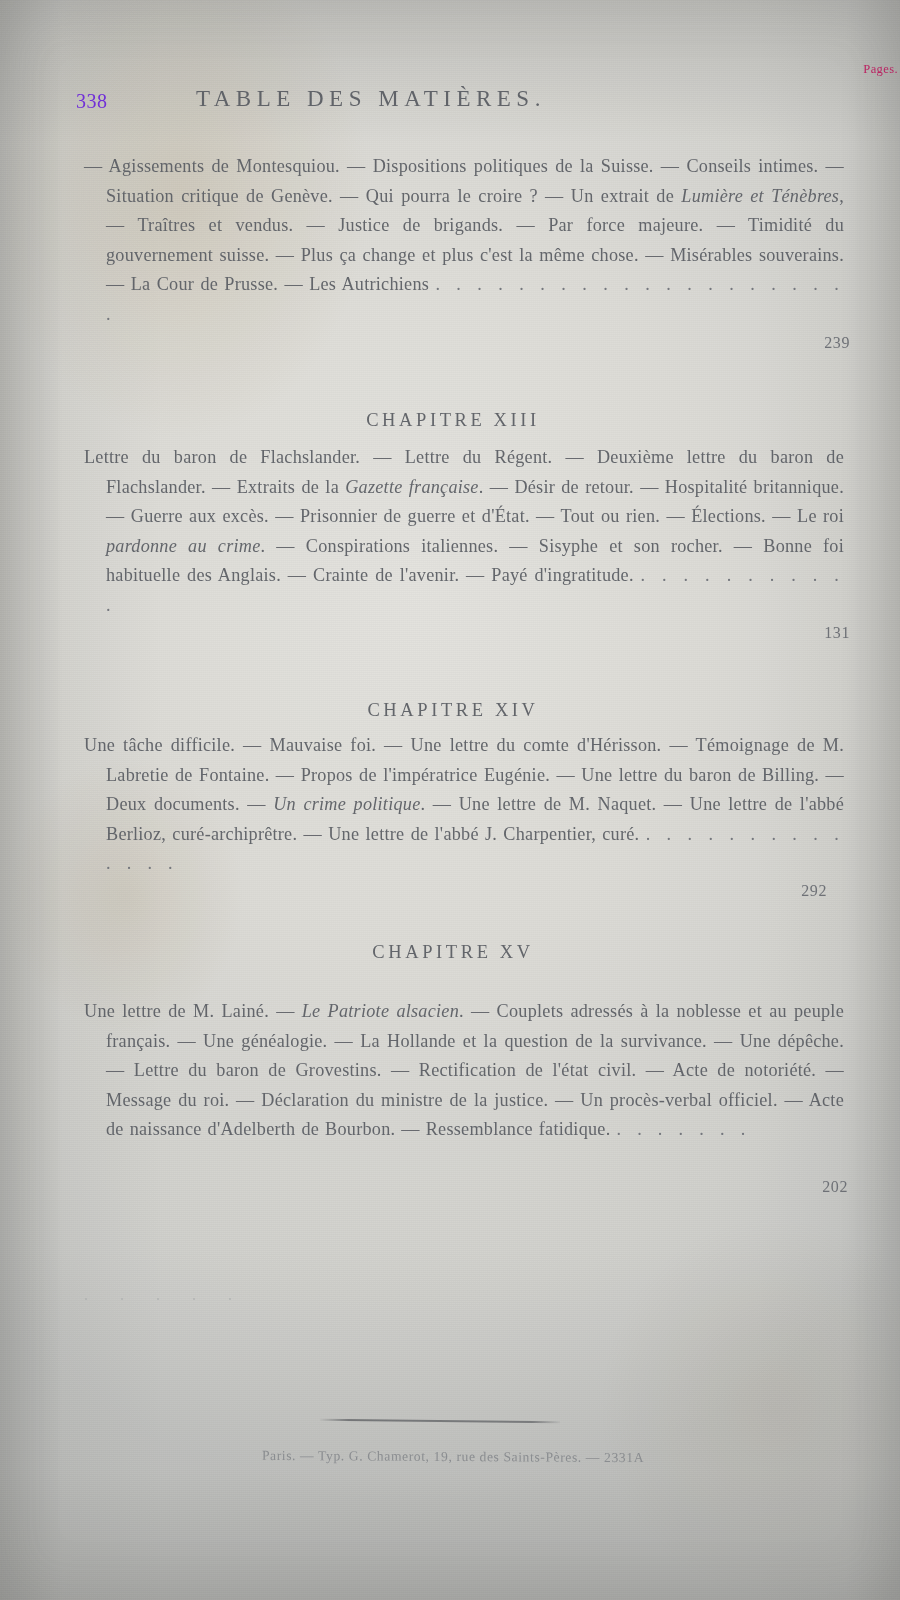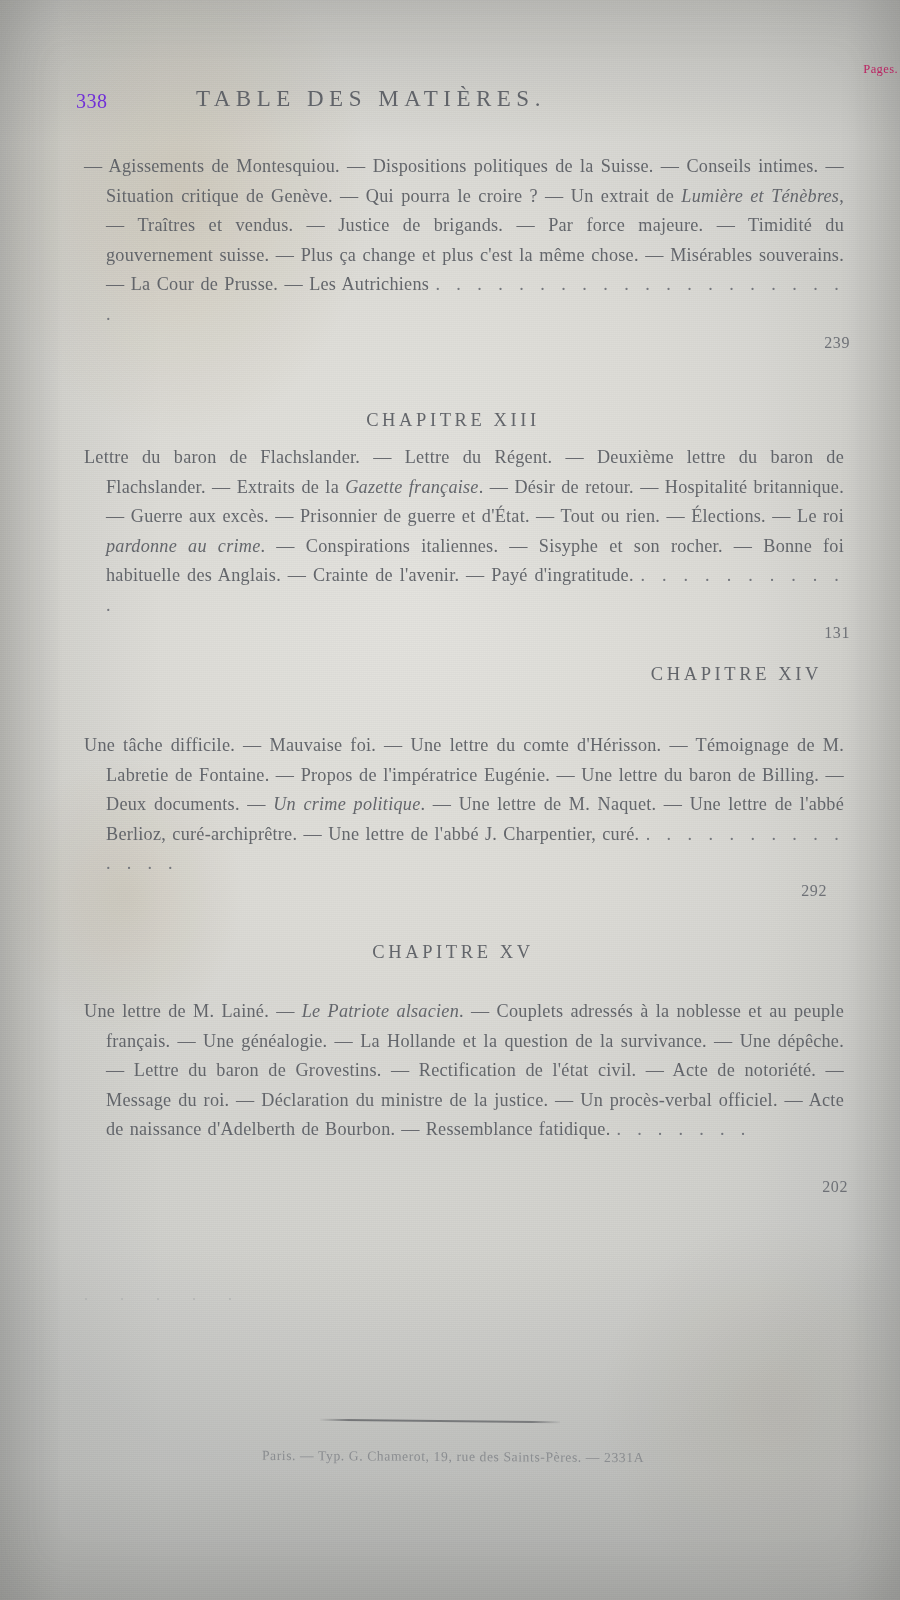--- a/index.html
+++ b/index.html
@@ -201,21 +201,21 @@
     </div>
     <span class="pages-label">Pages.</span>
 
     <div class="toc-block hang" id="entry-0" style="top:152px;">— Agissements de Montesquiou. — Dispositions politiques de la Suisse. — Conseils intimes. — Situation critique de Genève. — Qui pourra le croire ? — Un extrait de <i>Lumière et Ténèbres</i>, — Traîtres et vendus. — Justice de brigands. — Par force majeure. — Timidité du gouvernement suisse. — Plus ça change et plus c'est la même chose. — Misérables souverains. — La Cour de Prusse. — Les Autrichiens <span class="leader">. . . . . . . . . . . . . . . . . . . . .</span></div>
     <span class="pagenum" id="pagenum-0" style="left:790px; top:334px;">239</span>
 
     <div class="chapter-heading" style="top:388px;margin-top:22px;">CHAPITRE XIII</div>
     <div class="toc-block hang" id="entry-1" style="top:443px;">Lettre du baron de Flachslander. — Lettre du Régent. — Deuxième lettre du baron de Flachslander. — Extraits de la <i>Gazette française</i>. — Désir de retour. — Hospitalité britannique. — Guerre aux excès. — Prisonnier de guerre et d'État. — Tout ou rien. — Élections. — Le roi <i>pardonne au crime</i>. — Conspirations italiennes. — Sisyphe et son rocher. — Bonne foi habituelle des Anglais. — Crainte de l'avenir. — Payé d'ingratitude. <span class="leader">. . . . . . . . . . .</span></div>
     <span class="pagenum" id="pagenum-1" style="left:790px; top:624px;">131</span>
 
-    <div class="chapter-heading" style="top:664px;text-align:right;">CHAPITRE XIV</div>
+    <div class="chapter-heading" style="top:700px;">CHAPITRE XIV</div>
     <div class="toc-block hang" id="entry-2" style="top:731px;">Une tâche difficile. — Mauvaise foi. — Une lettre du comte d'Hérisson. — Témoignage de M. Labretie de Fontaine. — Propos de l'impératrice Eugénie. — Une lettre du baron de Billing. — Deux documents. — <i>Un crime politique</i>. — Une lettre de M. Naquet. — Une lettre de l'abbé Berlioz, curé-archiprêtre. — Une lettre de l'abbé J. Charpentier, curé. <span class="leader">. . . . . . . . . . . . . .</span></div>
     <span class="pagenum" id="pagenum-2" style="left:767px; top:882px;">292</span>
 
     <div class="chapter-heading" style="top:942px;">CHAPITRE XV</div>
     <div class="toc-block hang" id="entry-3" style="top:997px;">Une lettre de M. Lainé. — <i>Le Patriote alsacien</i>. — Couplets adressés à la noblesse et au peuple français. — Une généalogie. — La Hollande et la question de la survivance. — Une dépêche. — Lettre du baron de Grovestins. — Rectification de l'état civil. — Acte de notoriété. — Message du roi. — Déclaration du ministre de la justice. — Un procès-verbal officiel. — Acte de naissance d'Adelberth de Bourbon. — Ressemblance fatidique. <span class="leader">. . . . . . .</span></div>
     <span class="pagenum" id="pagenum-3" style="left:788px; top:1178px;">202</span>
 
     <div class="stray-dots">. . . . .</div>
 
     <div class="imprint-rule"></div>

